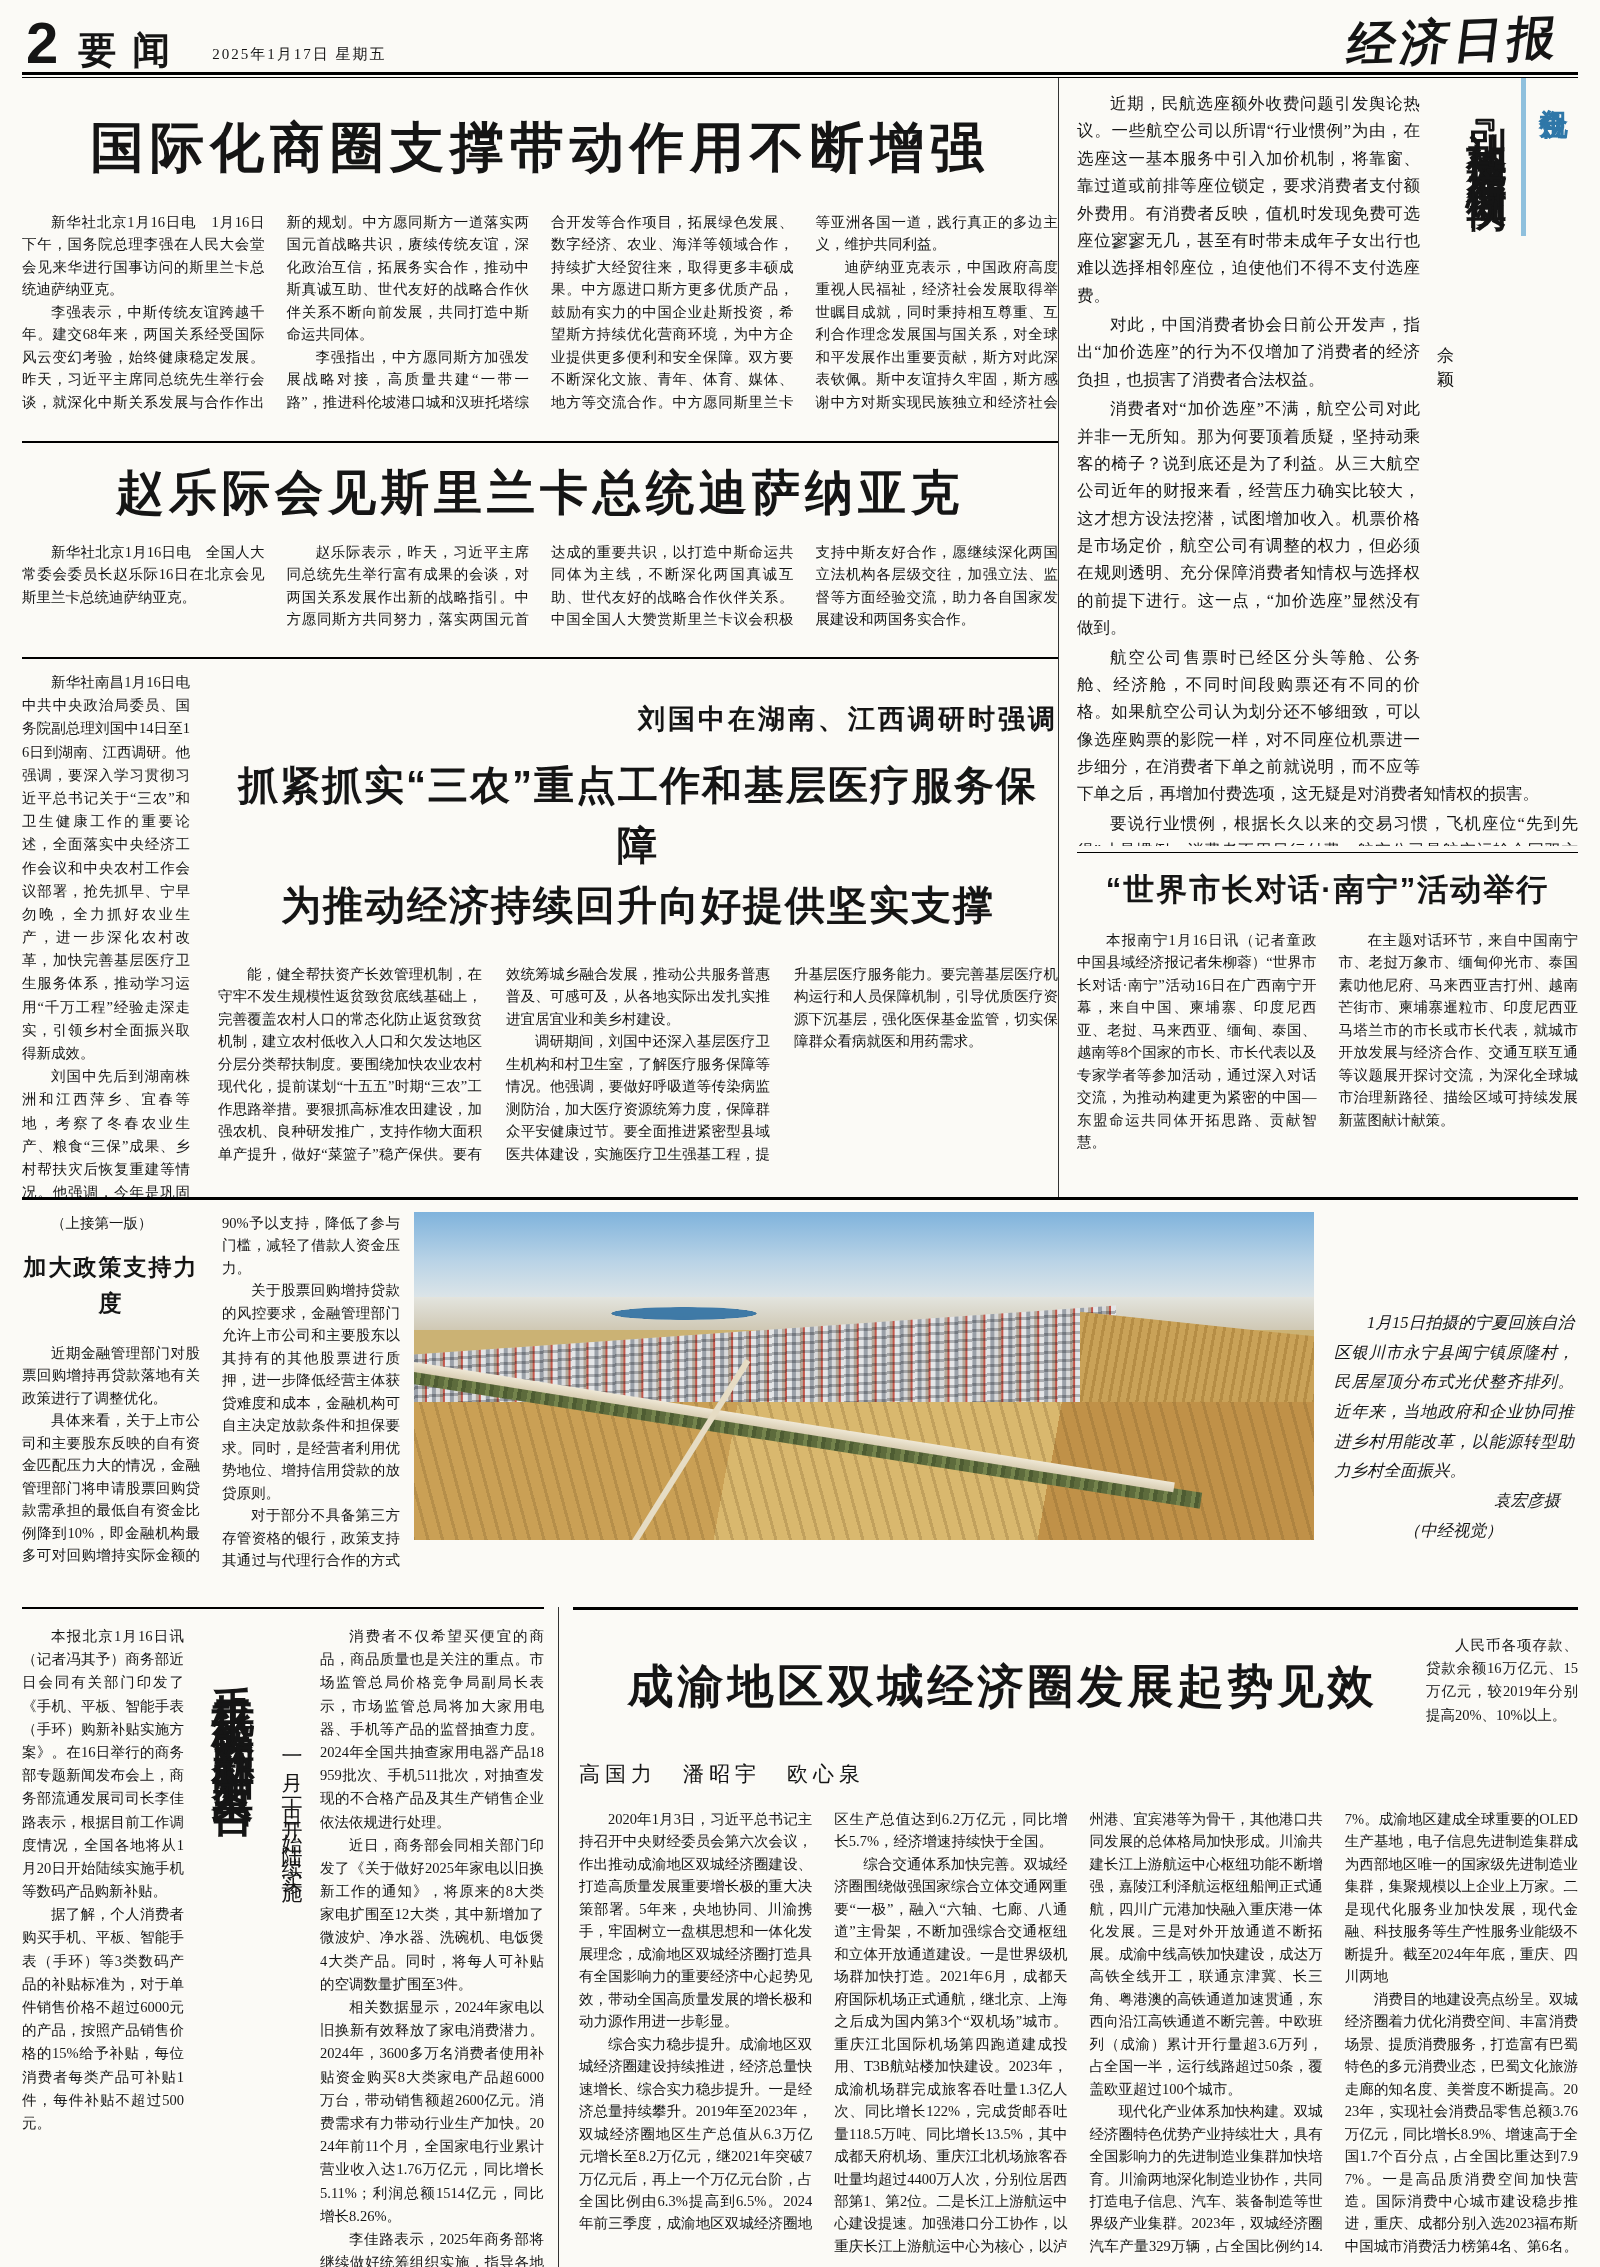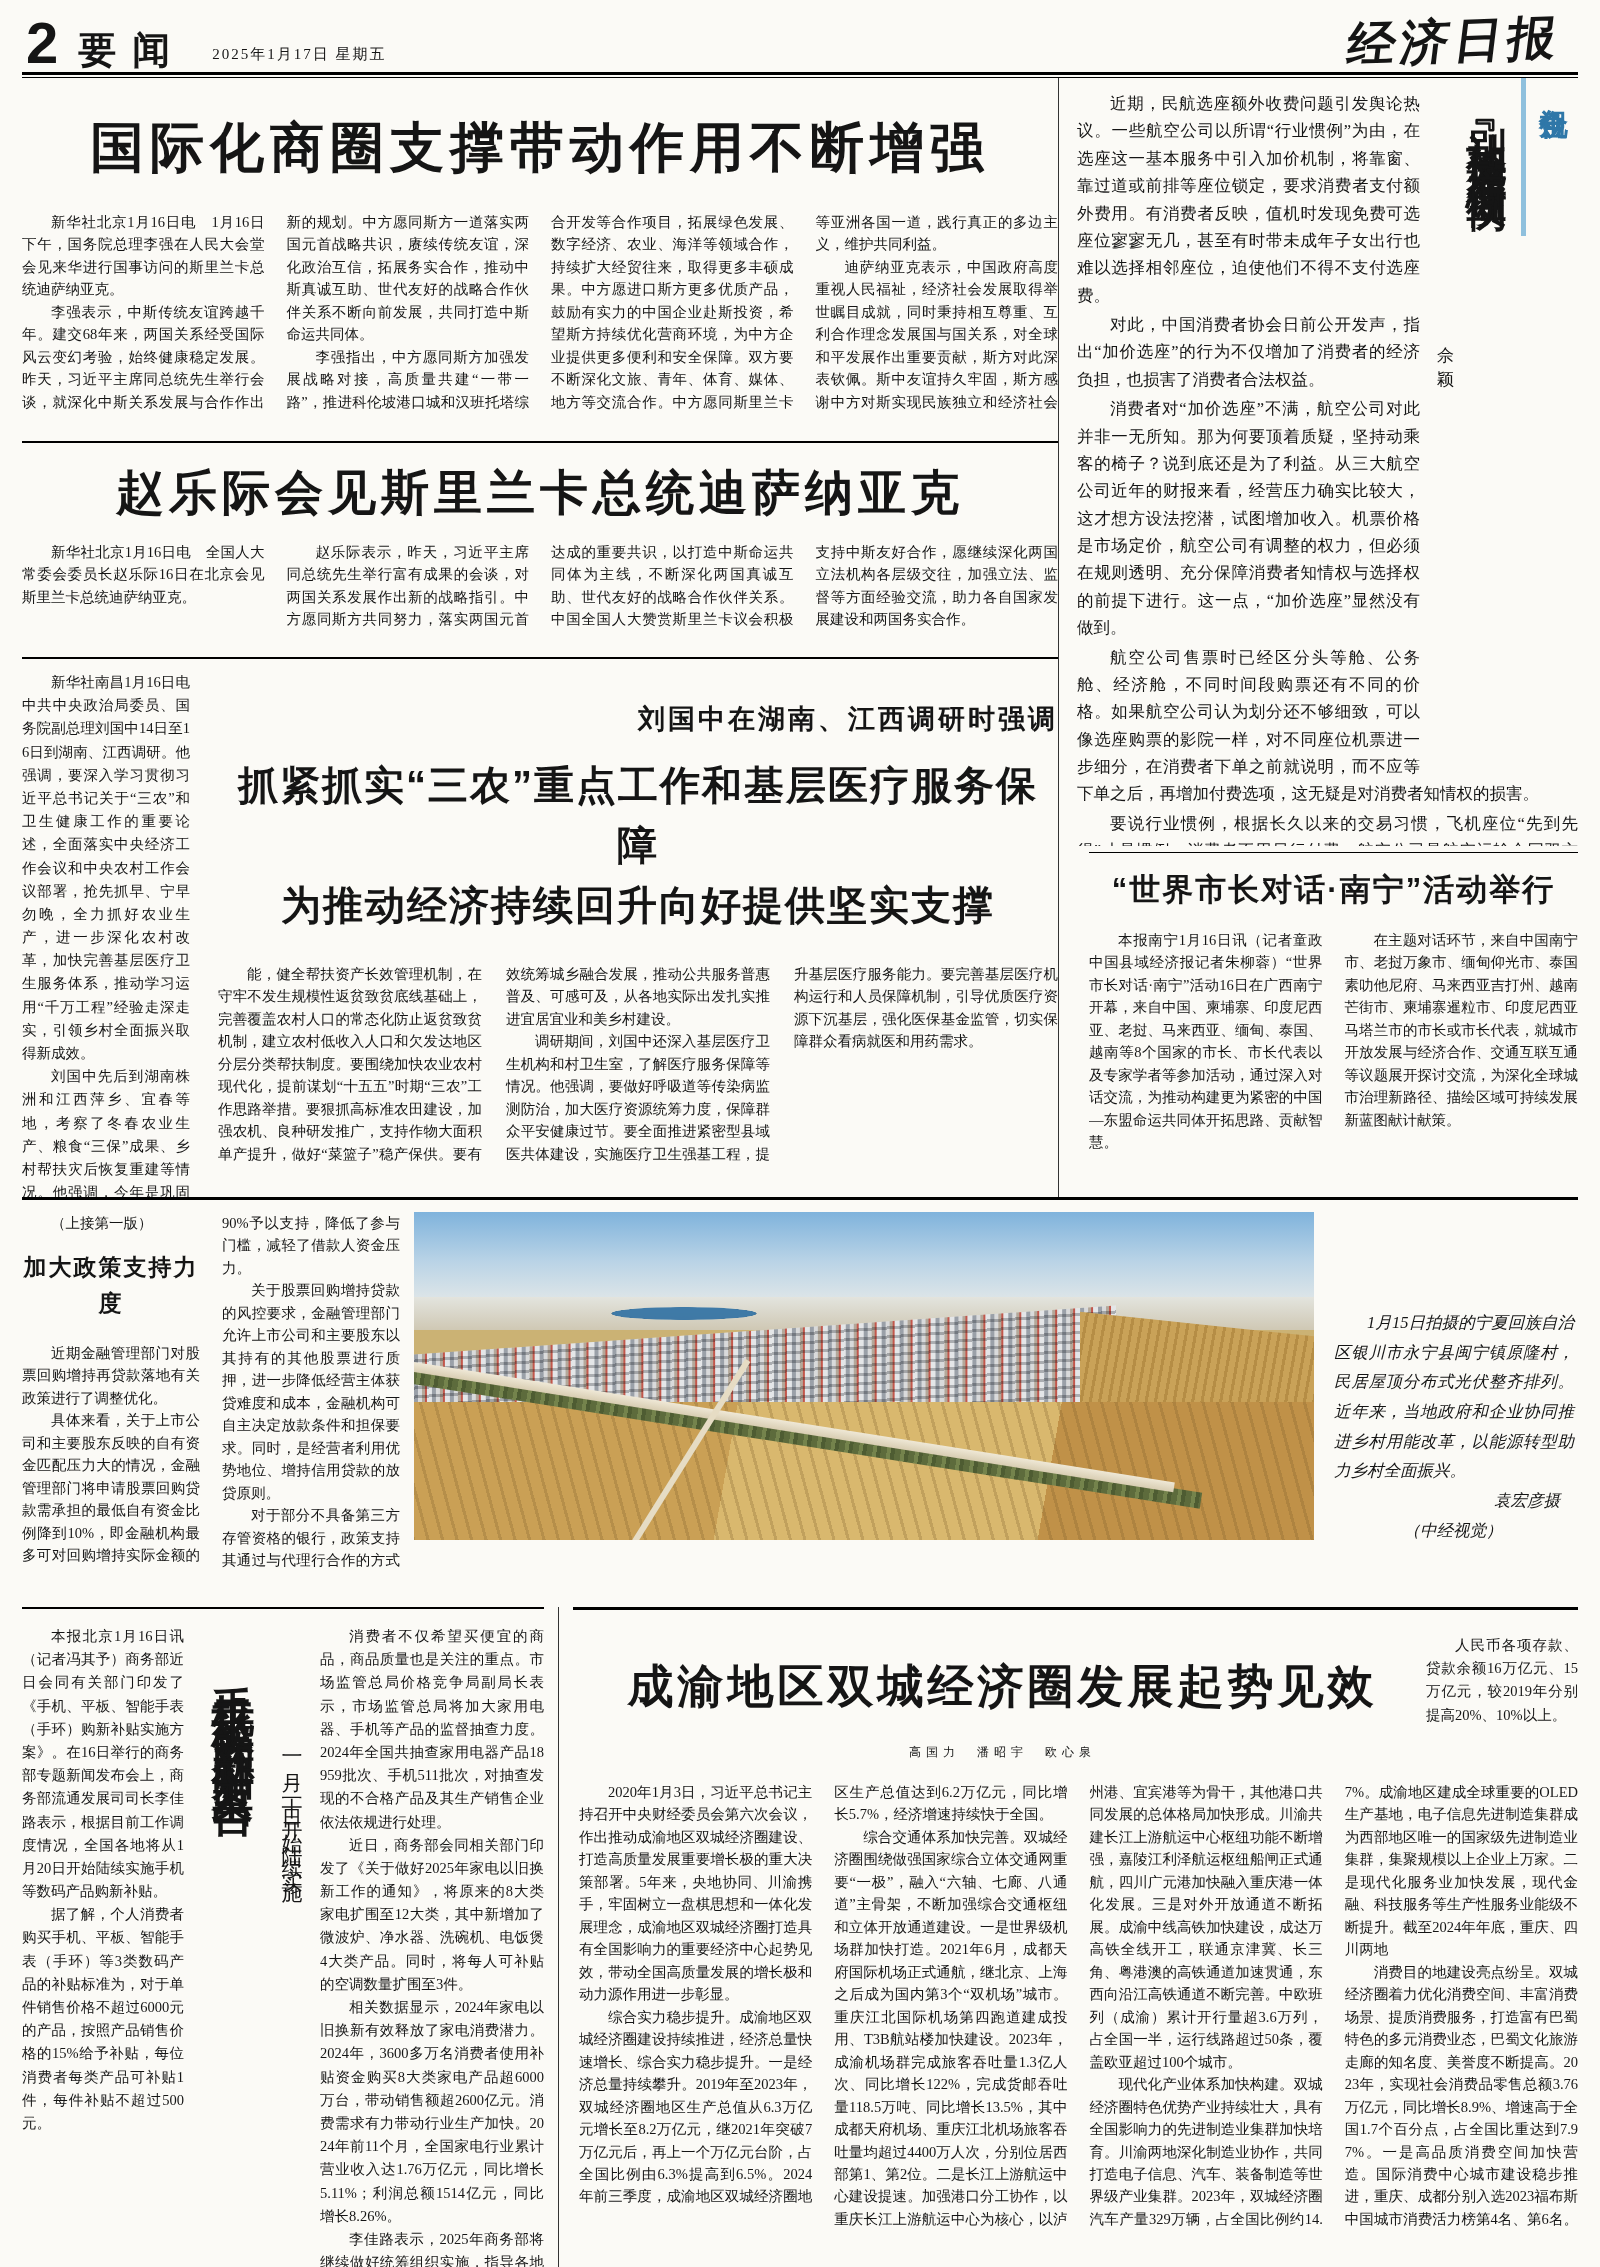--- a/index.html
+++ b/index.html
@@ -41,21 +41,21 @@
   
   .sidebar { flex:1; padding-left:18px; }
   .jsj { height:768px; overflow:hidden; }
   .jsj-float { float:right; display:flex; height:690px; margin:0 0 8px 14px; }
   .jsj-author { writing-mode:vertical-rl; font-size:17px; letter-spacing:10px; padding-top:255px; margin-right:8px; }
   .jsj-hl { writing-mode:vertical-rl; font-family:"Liberation Sans","DejaVu Sans",sans-serif; font-weight:900; font-size:40px; line-height:1.1; letter-spacing:5px; padding-top:18px; }
   .jsj-label { writing-mode:vertical-rl; font-family:"Liberation Sans","DejaVu Sans",sans-serif; font-weight:bold; font-size:29px; color:#2f77a8; border-left:5px solid #8fc0dd; height:158px; padding:8px 4px 0 8px; margin-left:12px; }
   .jsj-body { font-size:16.5px; line-height:1.66; padding-top:12px; }
   .jsj-body p { margin-bottom:2px; }
 
-  .mayors { border-top:1px solid #000; margin-top:6px; padding-top:16px;margin-left:12px; }
+  .mayors { border-top:1px solid #000; margin-top:6px; padding-top:16px; }
   .my-hl { text-align:center; font-family:"Liberation Sans","DejaVu Sans",sans-serif; font-weight:900; font-size:31px; letter-spacing:2px; margin-bottom:18px; }
   .my-body { column-count:2; column-gap:22px; height:240px; font-size:14.5px; line-height:1.55; }
 
   
   .mid { display:flex; border-top:3px solid #000; height:402px; padding-top:12px; }
   .jump { width:378px; column-count:2; column-gap:22px; height:372px; font-size:14.5px; line-height:1.55; }
   .jump-note { text-indent:2em; margin-bottom:16px; }
   .jump-sub { text-align:center; font-family:"Liberation Sans","DejaVu Sans",sans-serif; font-weight:bold; font-size:23px; margin:8px 0 20px; letter-spacing:2px; }
 
   .photo { width:900px; height:328px; margin-left:14px; position:relative; overflow:hidden; background:#cbb274; }
@@ -90,21 +90,21 @@
   .phone-c1 { width:162px; font-size:14.5px; line-height:1.6; overflow:hidden; }
   .phone-hl { writing-mode:vertical-rl; font-weight:900; font-size:43px; letter-spacing:9px; margin:26px 16px 0 20px; font-family:"Liberation Serif","DejaVu Serif",serif; }
   .phone-sub { writing-mode:vertical-rl; font-size:21px; letter-spacing:12px; margin:120px 14px 0 0; }
   .phone-c2 { flex:1; font-size:14.5px; line-height:1.6; overflow:hidden; }
   .vline2 { width:1px; background:#333; margin:0 14px; }
 
   .chengyu { flex:1; border-top:3px solid #000; padding:16px 0 0 6px; }
   .cy-head { display:flex; }
   .cy-hlwrap { flex:1; }
   .cy-hl { text-align:center; font-weight:bold; font-size:46px; letter-spacing:4px; padding-top:30px; font-family:"Liberation Serif","DejaVu Serif",serif; }
-  .cy-by { text-align:center; font-size:12px; letter-spacing:5px; margin-top:26px; }
+  .cy-by { font-size:21px; letter-spacing:5px; margin-top:42px; }
   .cy-strip { width:152px; font-size:14.5px; line-height:1.6; padding-top:8px; }
   .cy-body { column-count:4; column-gap:22px; height:468px; margin-top:20px; font-size:14.5px; line-height:1.55; }
 </style>
 </head>
 <body>
 
 <div class="page">
 
   <div class="hd">
     <div class="hd-num">2</div>

